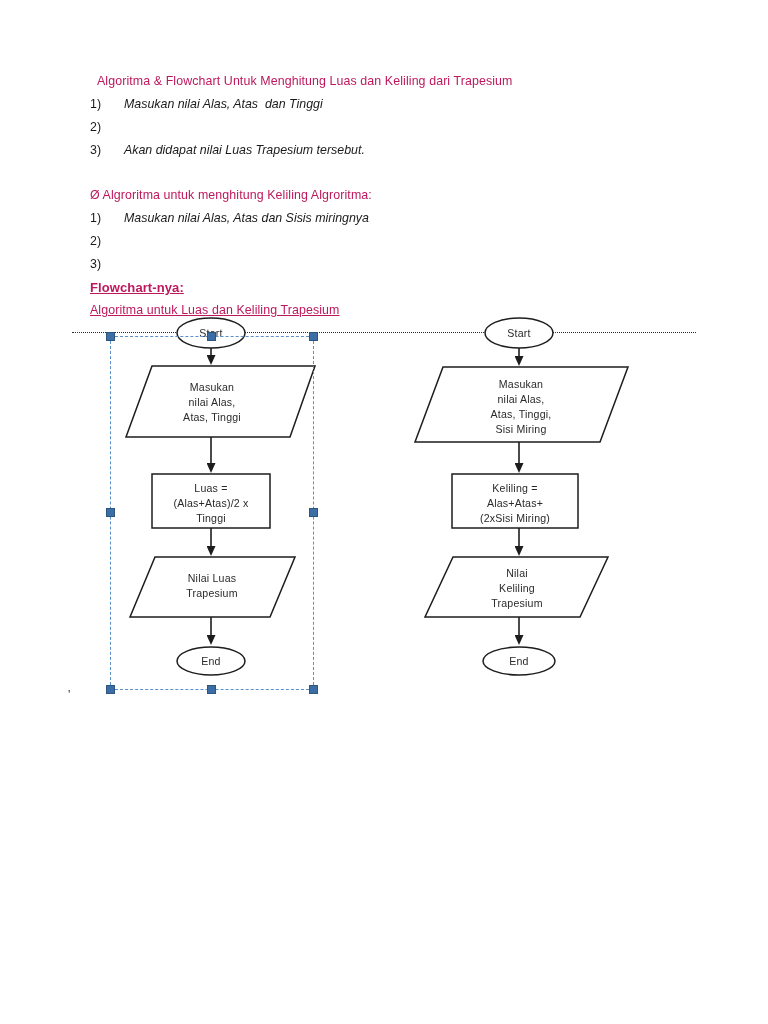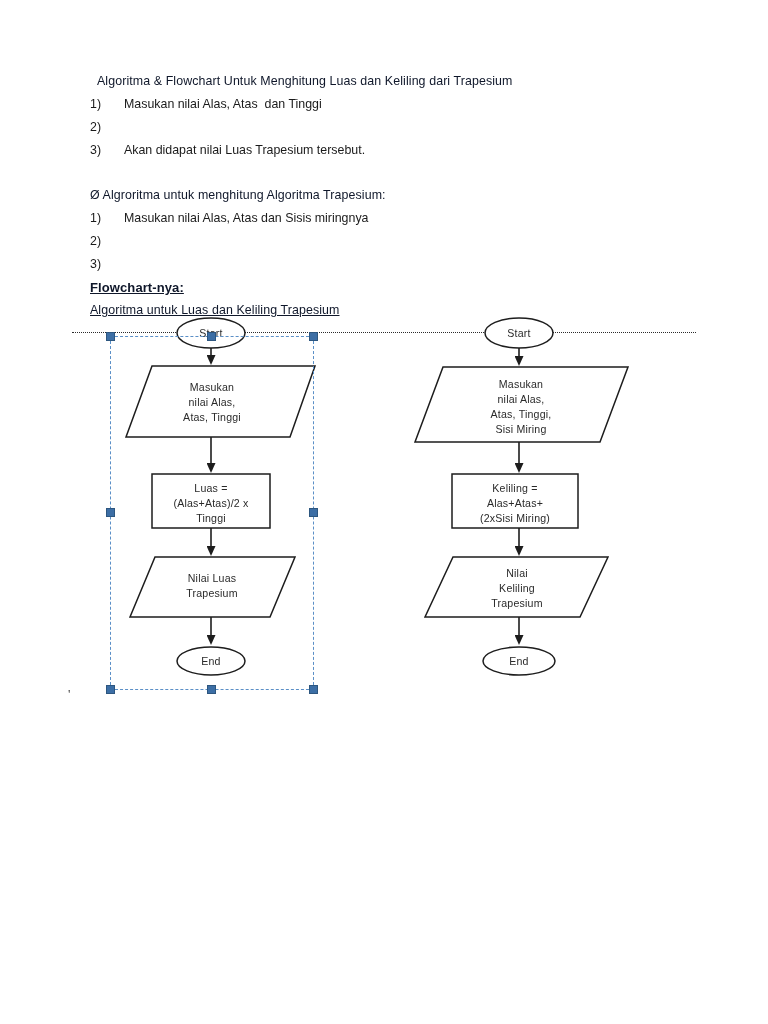--- a/index.html
+++ b/index.html
@@ -28,33 +28,33 @@
   .textblock {
     position: absolute;
     left: 90px;
     top: 70px;
     width: 600px;
   }
   .line {
     font-size: 12.4px;
     line-height: 23px;
     white-space: pre;
-    color: #0f172a;
+    color: #be185d;
     letter-spacing: 0.1px;
   }
   .line.title { padding-left: 7px; }
   .line.bullet { }
   .num-line {
     display: flex;
     font-size: 12.4px;
     line-height: 23px;
     color: #1a1a1a;
   }
   .num-line .num { width: 34px; flex: none; }
-  .num-line .txt { white-space: pre; }
+  .num-line .txt { white-space: pre; font-style: italic; }
   .spacer { height: 22px; }
   .line.bold-under {
     font-weight: bold;
     text-decoration: underline;
     font-size: 13px;
   }
   .line.under {
     text-decoration: underline;
     font-size: 12.4px;
   }
@@ -154,21 +154,21 @@
     <div class="num-line">
       <span class="num">2)</span>
     </div>
     <div class="num-line">
       <span class="num">3)</span>
       <span class="txt">Akan didapat nilai Luas Trapesium tersebut.</span>
     </div>
 
     <div class="spacer"></div>
 
-    <div class="line bullet">Ø Algroritma untuk menghitung Algoritma Trapesium:</div>
+    <div class="line bullet">Ø Algroritma untuk menghitung Keliling Algroritma:</div>
 
     <div class="num-line">
       <span class="num">1)</span>
       <span class="txt">Masukan nilai Alas, Atas dan Sisis miringnya</span>
     </div>
     <div class="num-line">
       <span class="num">2)</span>
     </div>
     <div class="num-line">
       <span class="num">3)</span>

